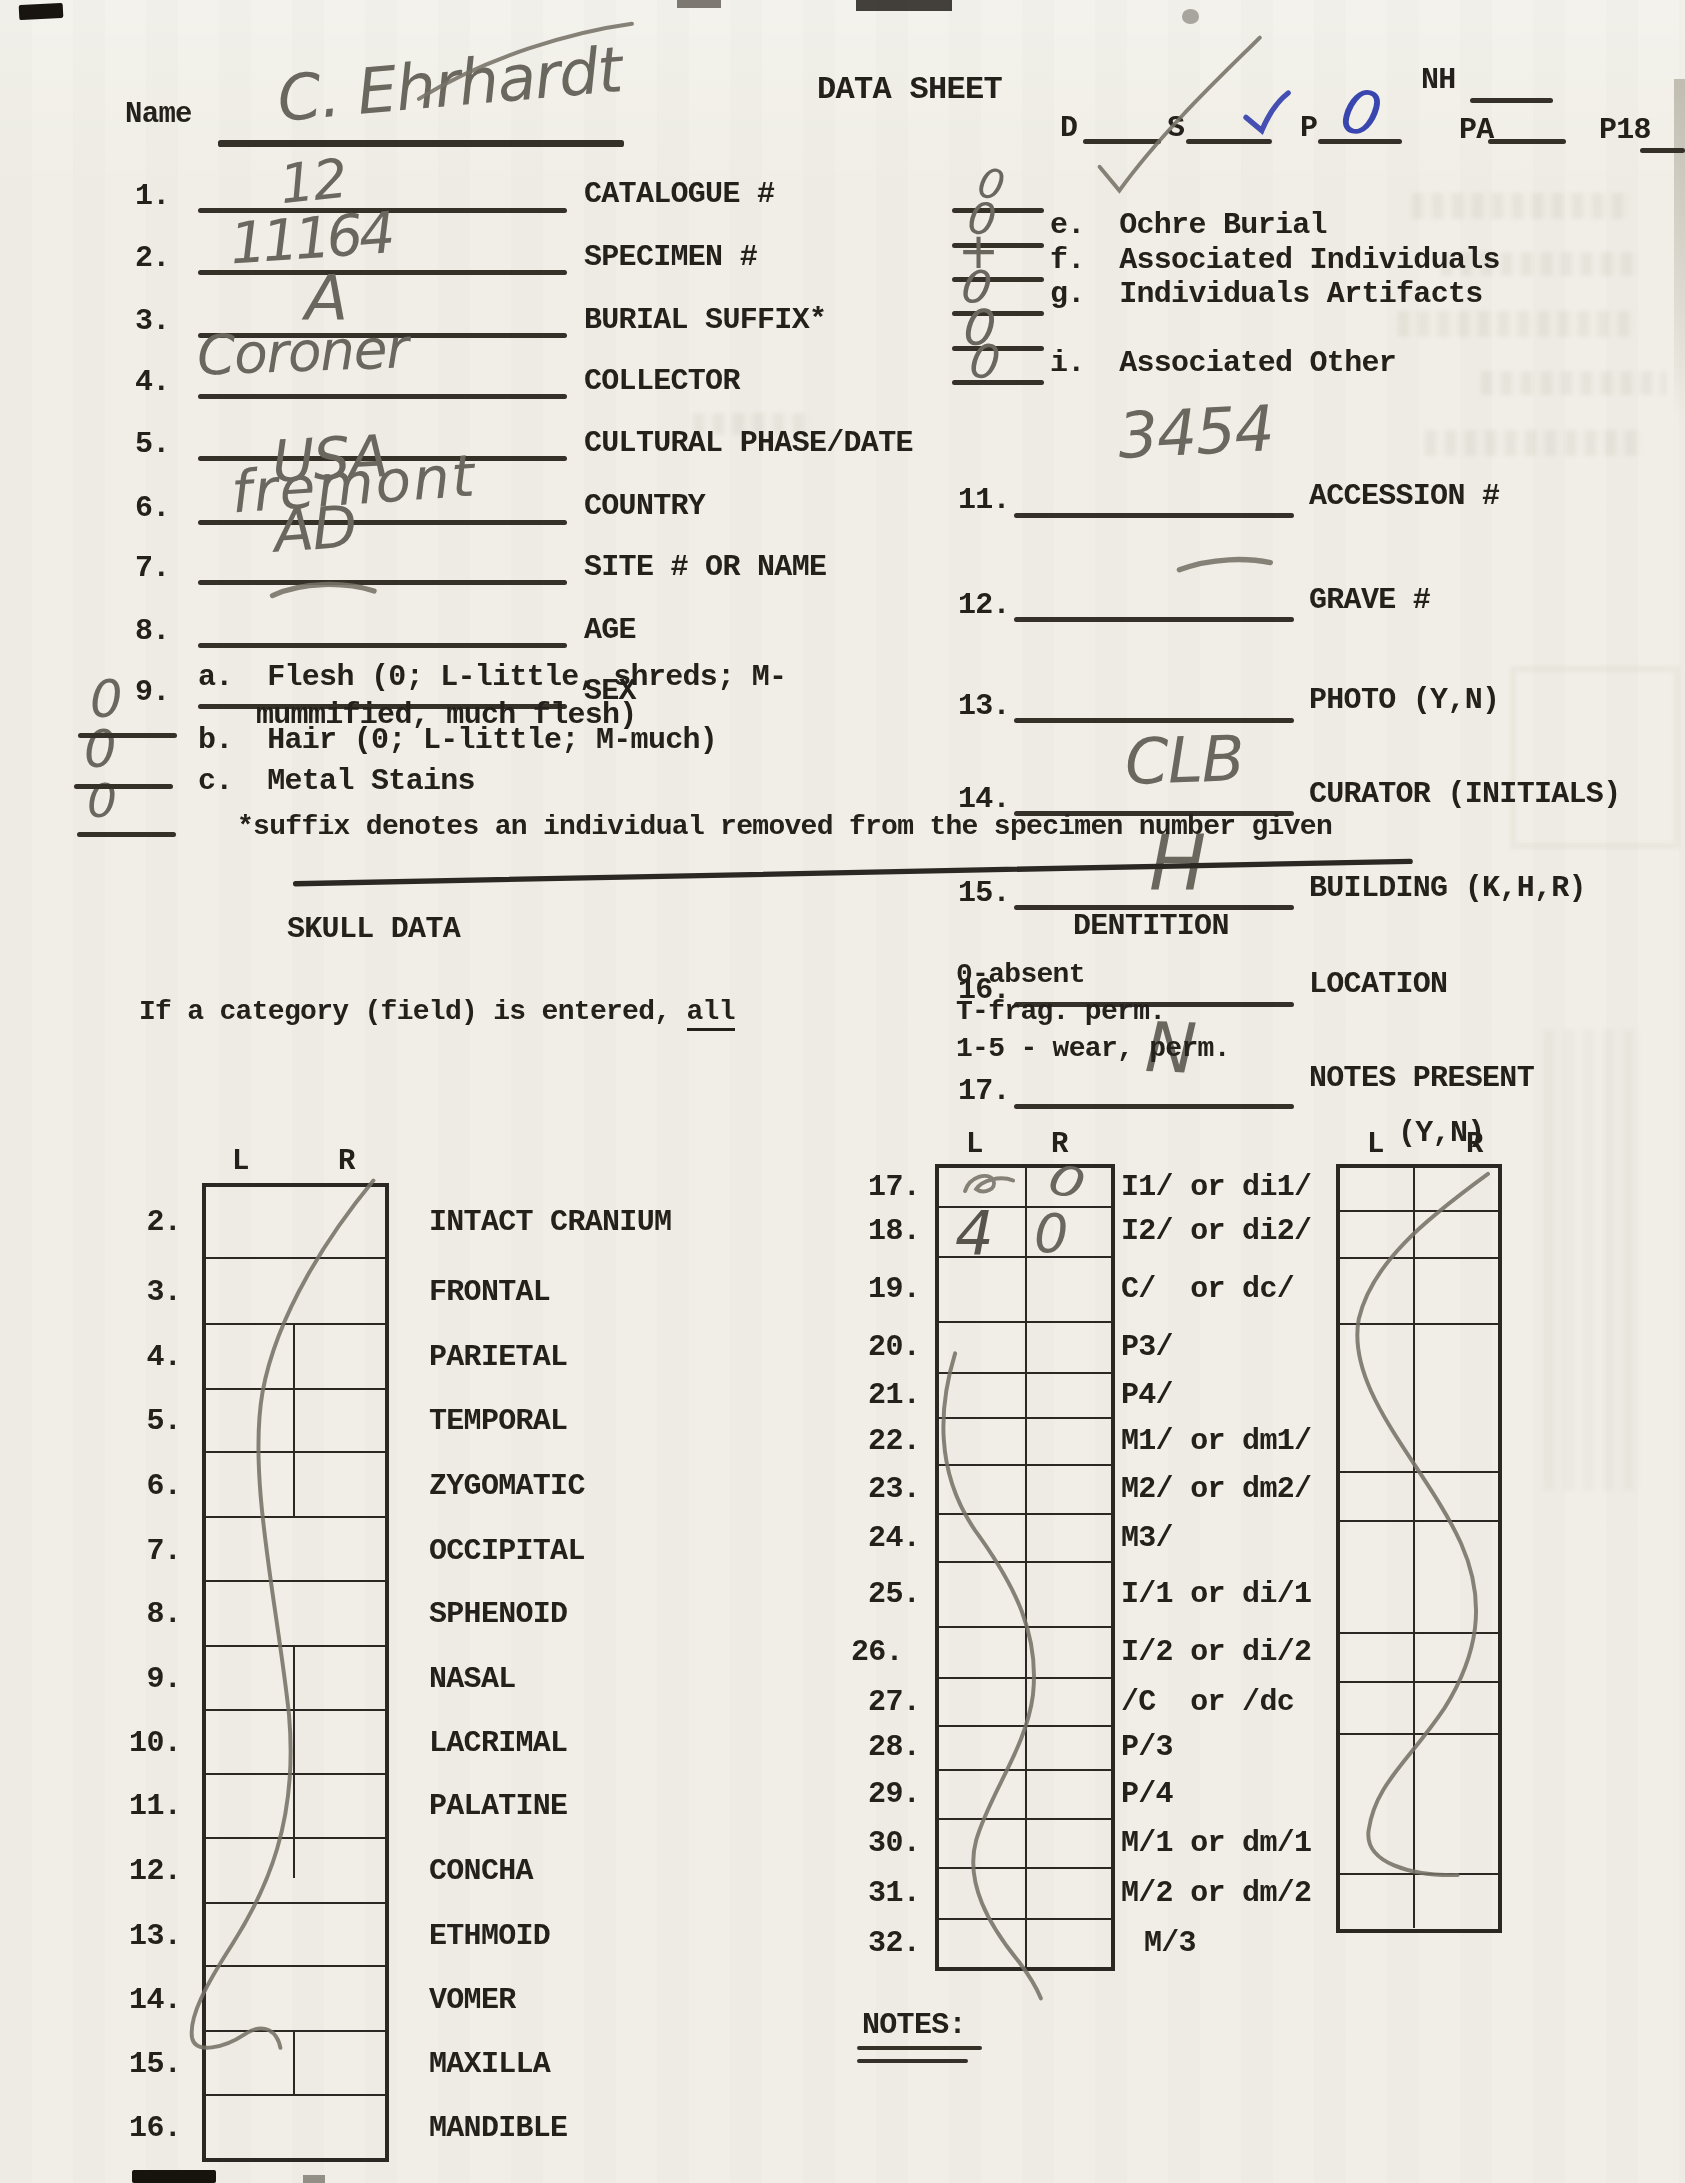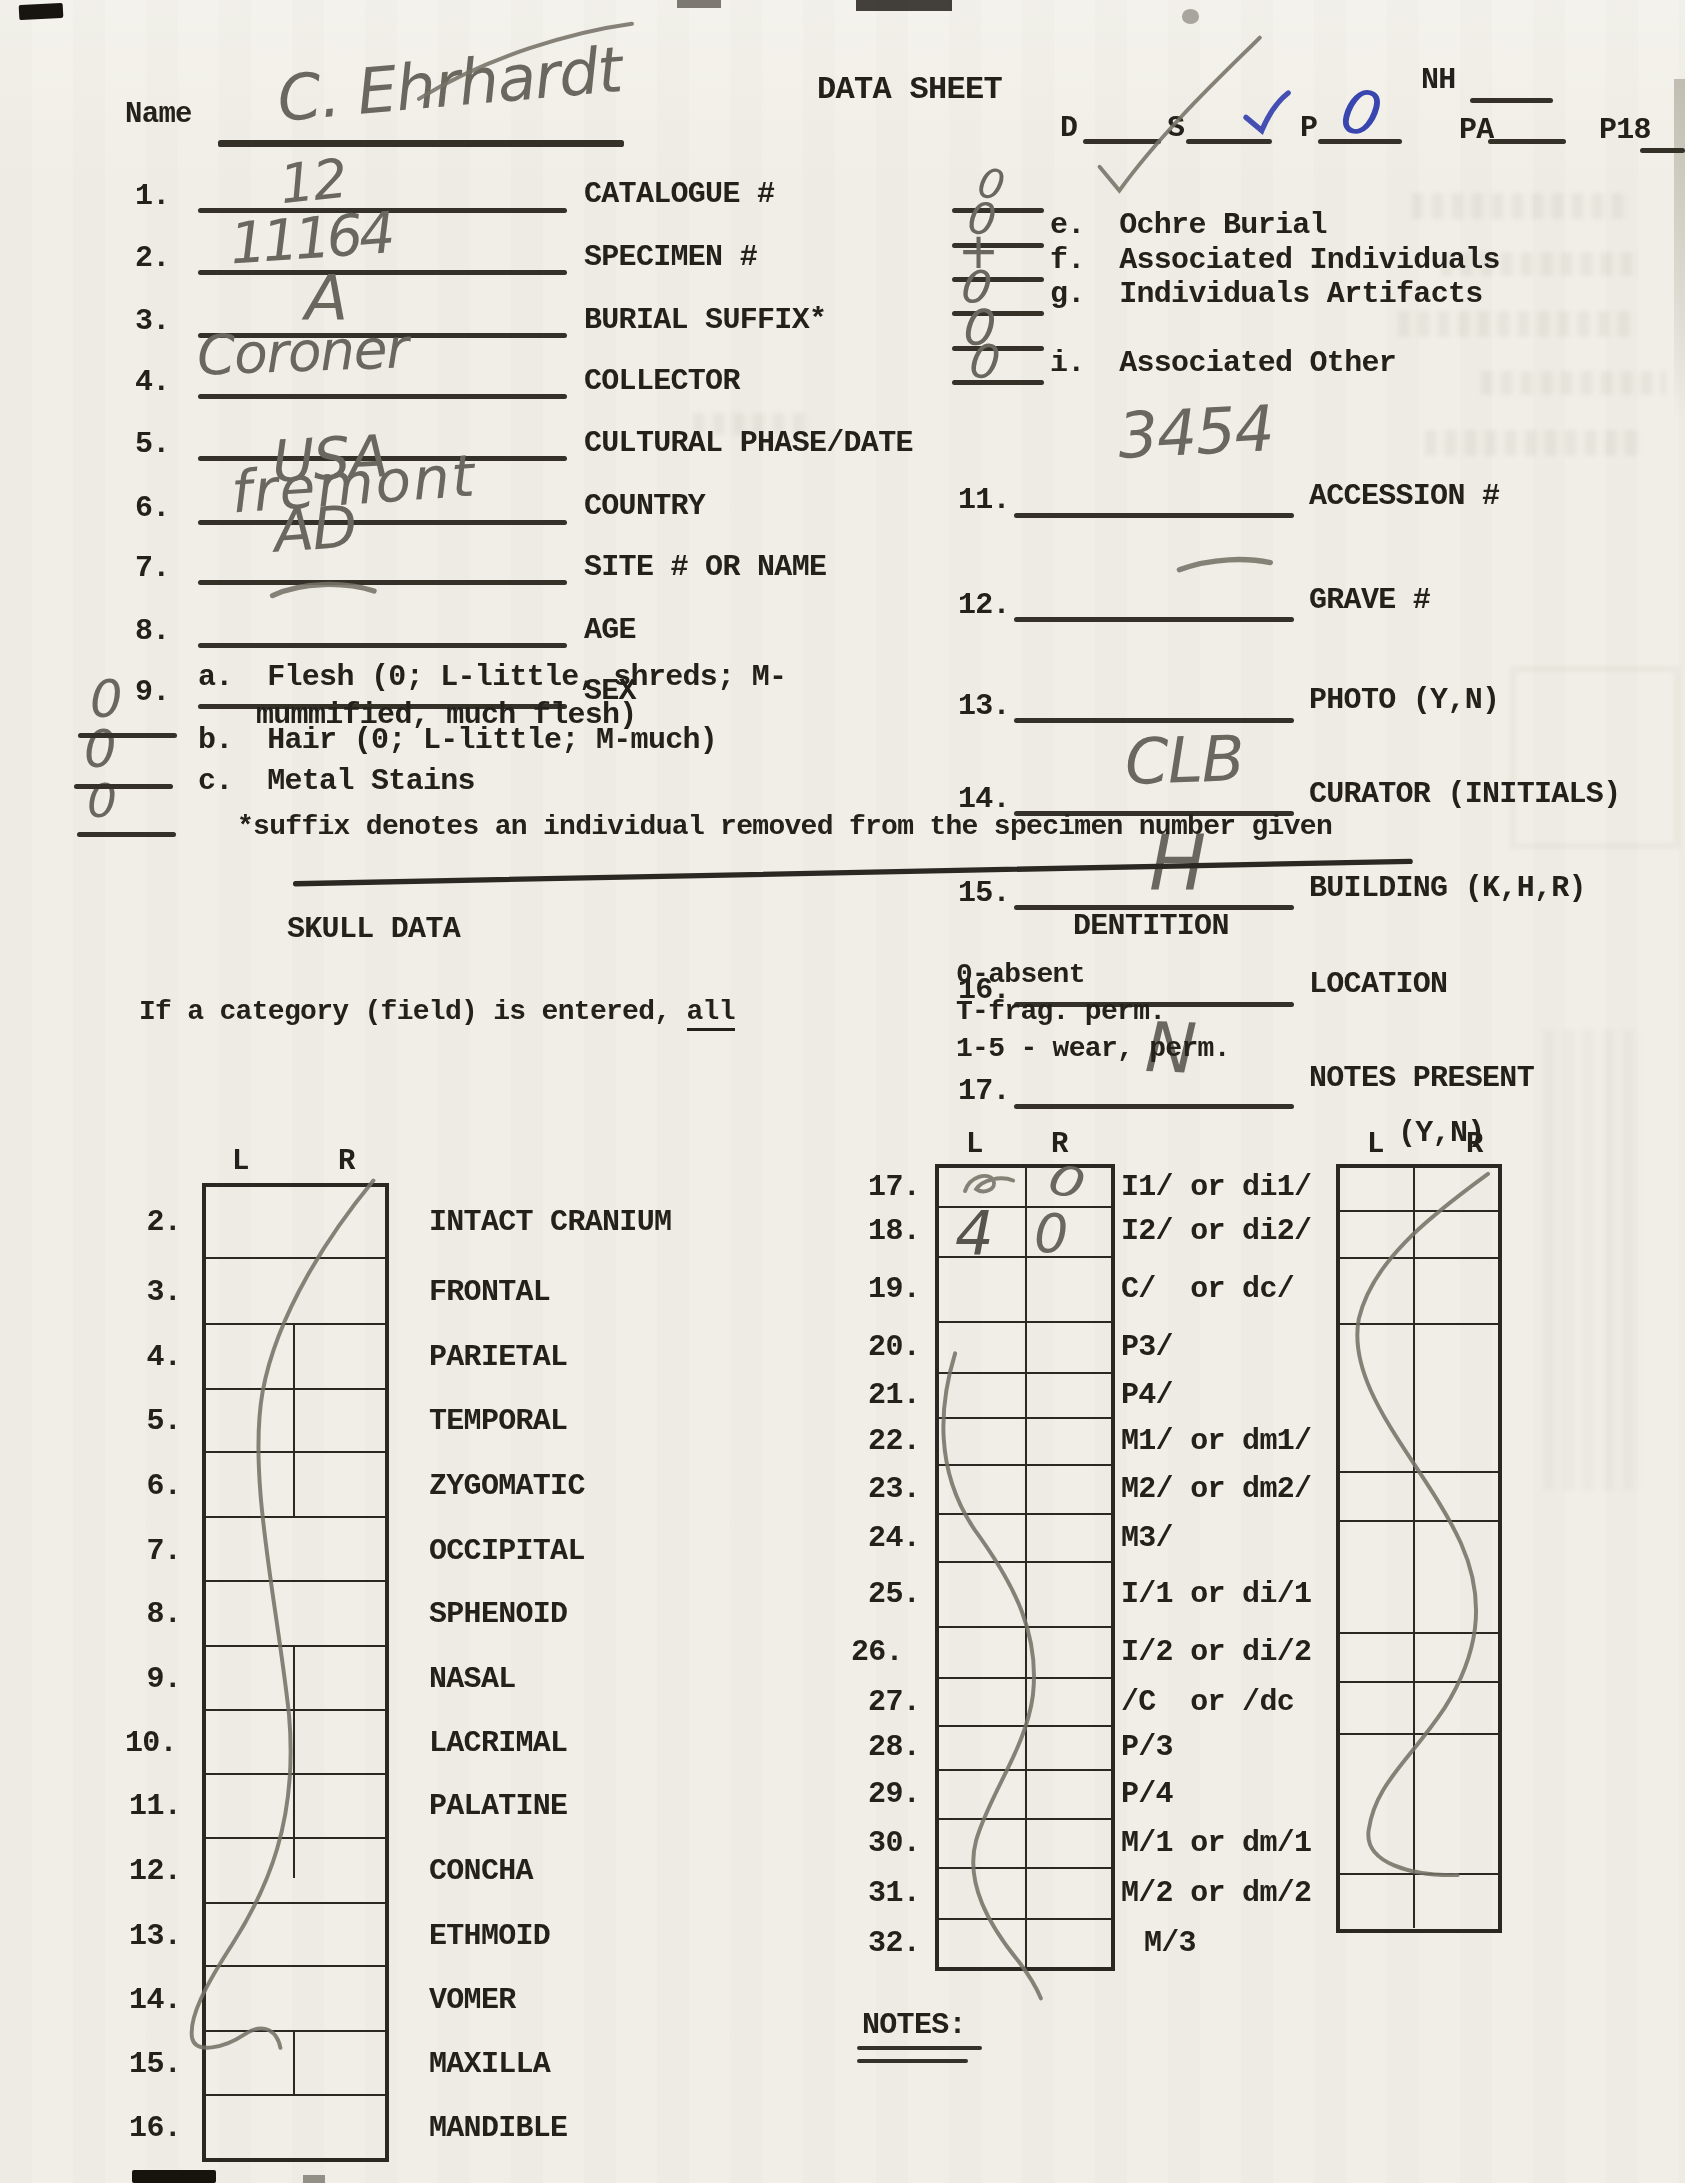--- a/index.html
+++ b/index.html
@@ -211,21 +211,21 @@
   </div>
 
   <div class="t" style="left:125px;top:1205px;width:56px;text-align:right">2.</div>
   <div class="t" style="left:125px;top:1275px;width:56px;text-align:right">3.</div>
   <div class="t" style="left:125px;top:1340px;width:56px;text-align:right">4.</div>
   <div class="t" style="left:125px;top:1404px;width:56px;text-align:right">5.</div>
   <div class="t" style="left:125px;top:1469px;width:56px;text-align:right">6.</div>
   <div class="t" style="left:125px;top:1534px;width:56px;text-align:right">7.</div>
   <div class="t" style="left:125px;top:1597px;width:56px;text-align:right">8.</div>
   <div class="t" style="left:125px;top:1662px;width:56px;text-align:right">9.</div>
-  <div class="t" style="left:125px;top:1726px;width:56px;text-align:left">10.</div>
+  <div class="t" style="left:125px;top:1726px;width:56px;text-align:right">10.</div>
   <div class="t" style="left:125px;top:1789px;width:56px;text-align:right">11.</div>
   <div class="t" style="left:125px;top:1854px;width:56px;text-align:right">12.</div>
   <div class="t" style="left:125px;top:1919px;width:56px;text-align:right">13.</div>
   <div class="t" style="left:125px;top:1983px;width:56px;text-align:right">14.</div>
   <div class="t" style="left:125px;top:2047px;width:56px;text-align:right">15.</div>
   <div class="t" style="left:125px;top:2111px;width:56px;text-align:right">16.</div>
 
   <div class="t" style="left:429px;top:1205px">INTACT CRANIUM</div>
   <div class="t" style="left:429px;top:1275px">FRONTAL</div>
   <div class="t" style="left:429px;top:1340px">PARIETAL</div>

